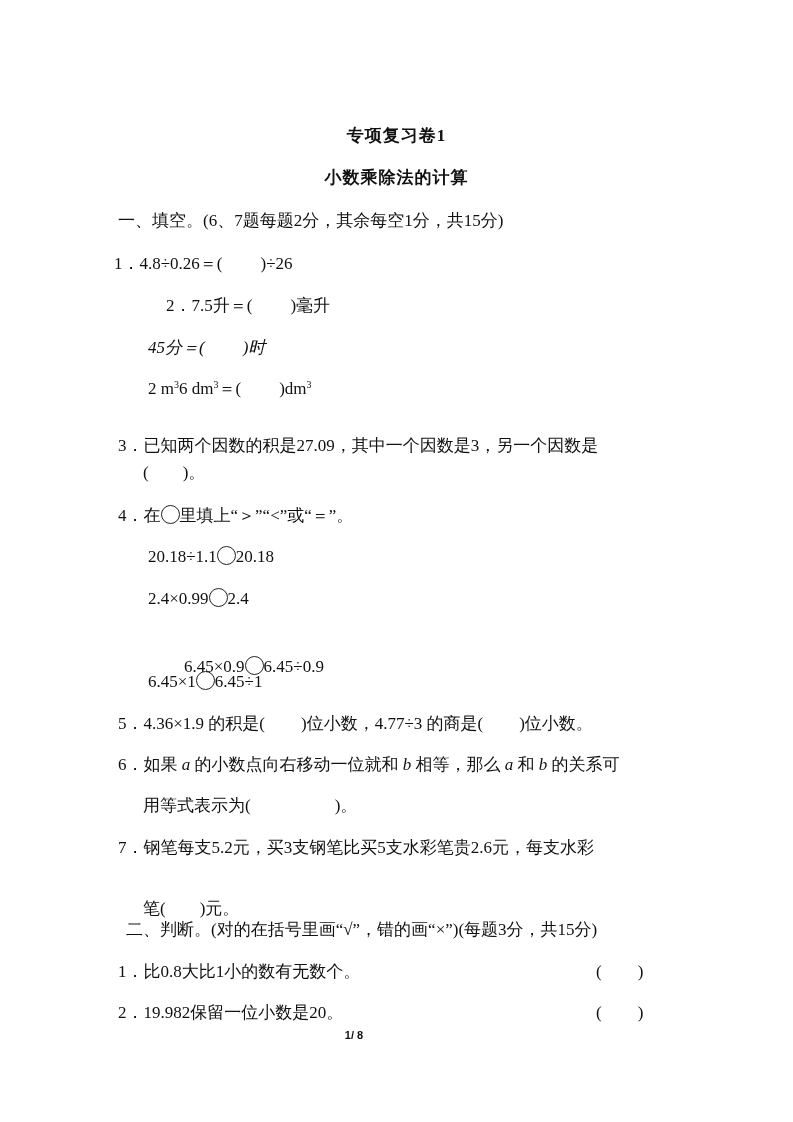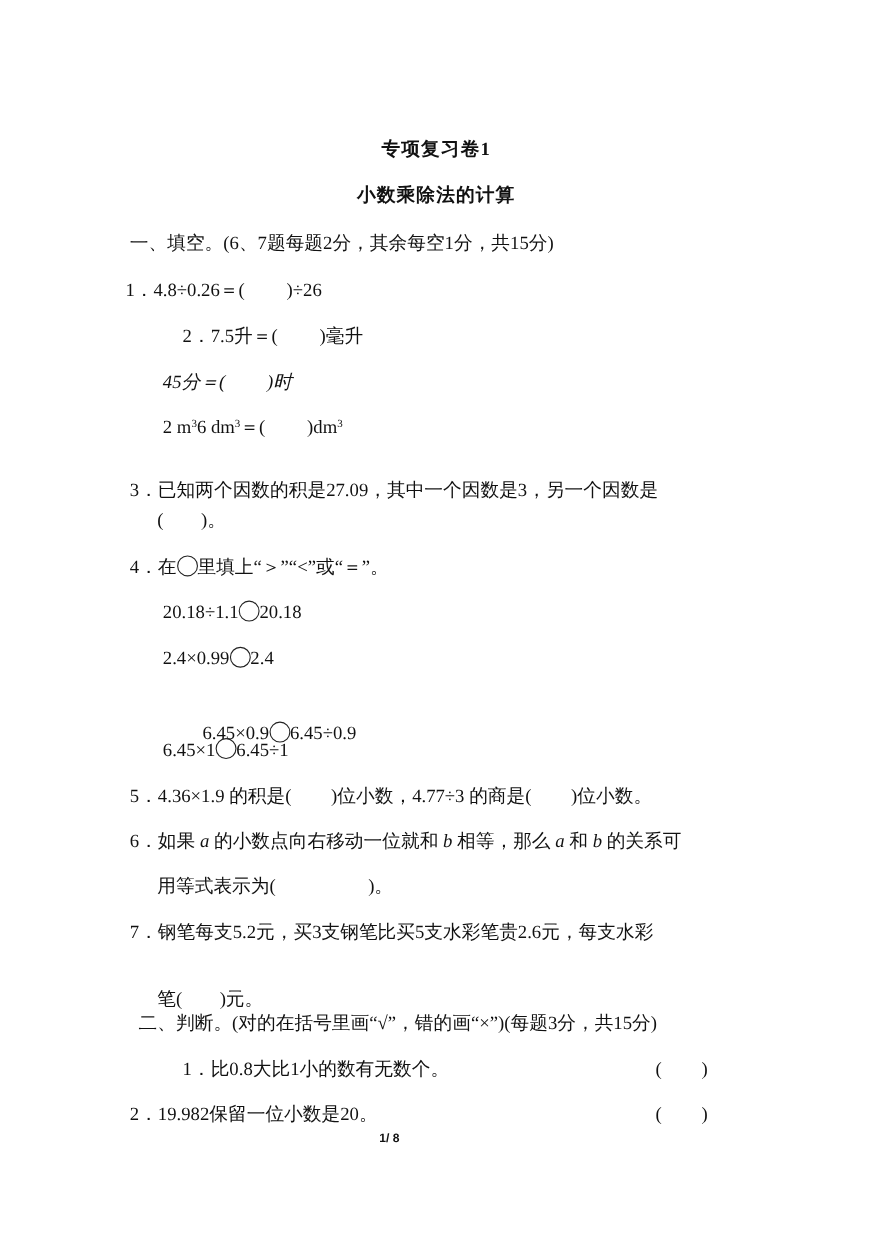--- a/index.html
+++ b/index.html
@@ -75,21 +75,21 @@
 
 <div class="line" style="left:118px; top:837px;">
   <span>7．</span><span>钢笔每支5.2元，买3支钢笔比买5支水彩笔贵2.6元，每支水彩</span>
 </div>
 <div class="line" style="left:143px; top:898px;">
   <span>笔(</span><span class="blank" style="width:34px;"></span><span>)元。</span>
 </div>
 
 <div class="line" style="left:126px; top:919px;">二、判断。(对的在括号里画“√”，错的画“×”)(每题3分，共15分)</div>
 
-<div class="line" style="left:118px; top:961px;margin-left:48px;">
+<div class="line" style="left:118px; top:961px;">
   <span>1．</span><span>比0.8大比1小的数有无数个。</span>
 </div>
 <div class="paren-box" style="left:596px; top:961px;">
   <span>(</span><span class="blank" style="width:36px;"></span><span>)</span>
 </div>
 
 <div class="line" style="left:118px; top:1002px;text-align:center;">
   <span>2．</span><span>19.982保留一位小数是20。</span>
 </div>
 <div class="paren-box" style="left:596px; top:1002px;">

